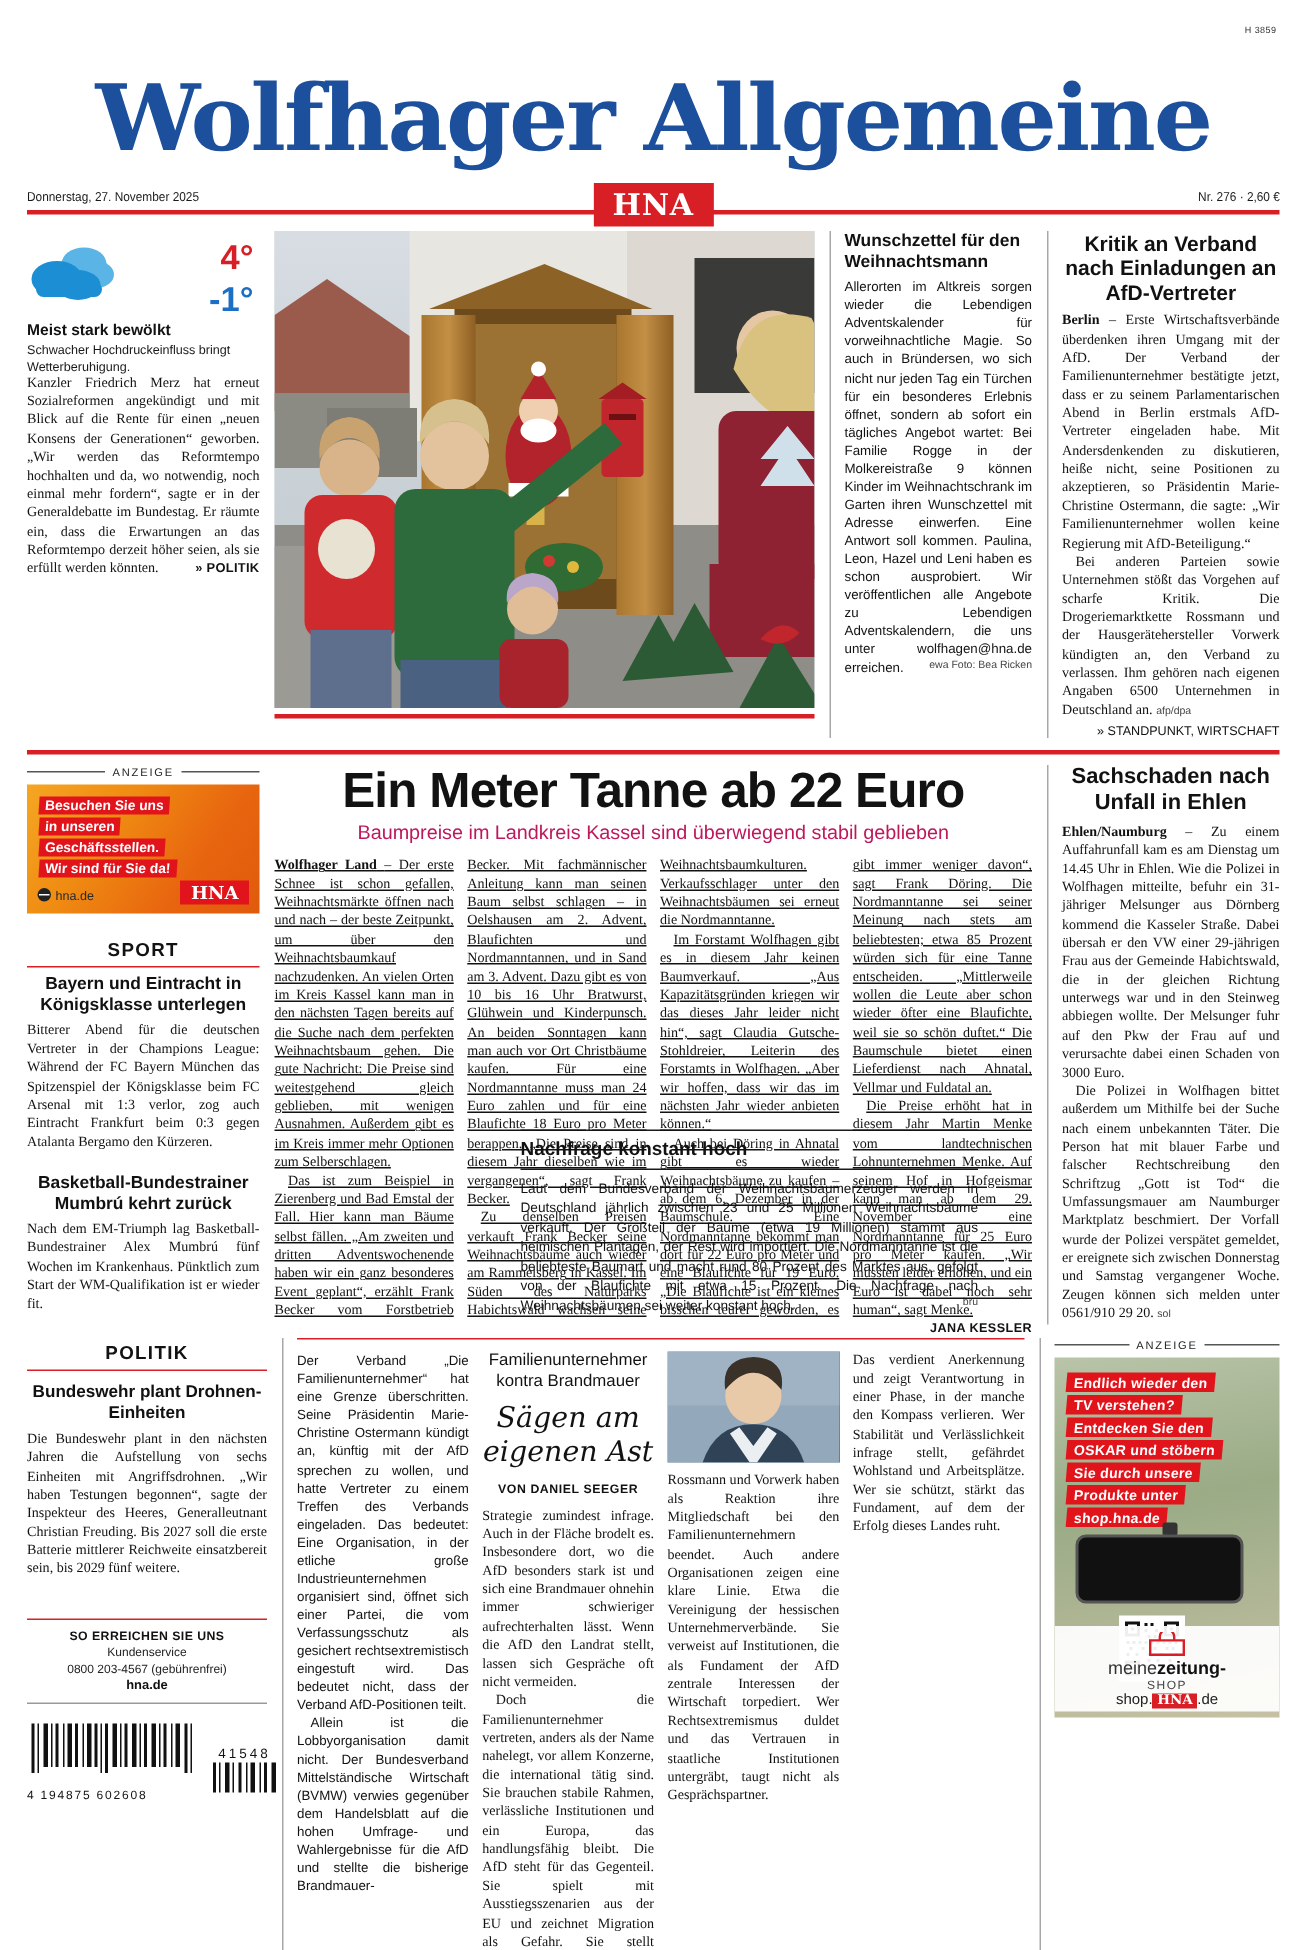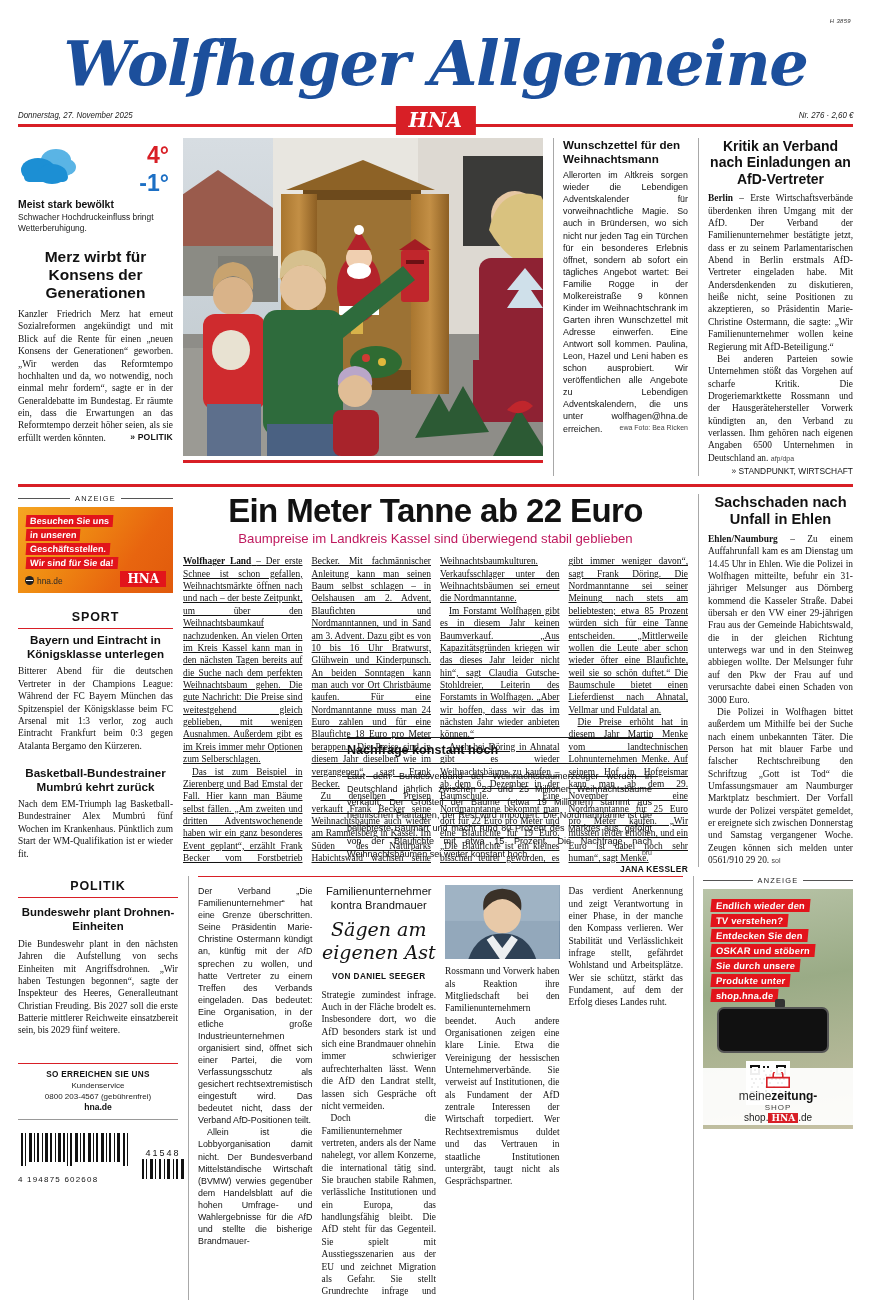--- a/index.html
+++ b/index.html
@@ -6,21 +6,21 @@
   html, body {
     width: 871px; height: 1300px;
     background: #ffffff;
     font-family: "Liberation Serif", serif;
     color: #121212;
     overflow: hidden;
   }
   .page { position: relative; width: 871px; height: 1300px; padding: 0 18px; }
 
   
-  .masthead { position: relative; padding-top: 36px; font-style: italic; }
+  .masthead { position: relative; padding-top: 52px; }
   .issn-code {
     position: absolute; right: 2px; top: 18px;
     font-family: "Liberation Sans", sans-serif;
     font-size: 6px; color: #333; letter-spacing: .3px;
   }
   .paper-title {
     text-align: center;
     font-family: "DejaVu Serif", serif;
     font-weight: 700;
     font-size: 61px;
@@ -338,21 +338,20 @@
           </svg>
         </div>
         <div class="temps">
           <div class="t-high">4°</div>
           <div class="t-low">-1°</div>
         </div>
       </div>
       <div class="w-title">Meist stark bewölkt</div>
       <div class="w-desc">Schwacher Hochdruckeinfluss bringt Wetterberuhigung.</div>
 
-      <div class="hd-sans hd-merz">Merz wirbt für Konsens der Generationen</div>
       <div class="body-serif">
         <span>Kanzler Friedrich Merz hat erneut Sozialreformen angekündigt und mit Blick auf die Rente für einen „neuen Konsens der Generationen“ geworben. „Wir werden das Reformtempo hochhalten und da, wo notwendig, noch einmal mehr fordern“, sagte er in der Generaldebatte im Bundestag. Er räumte ein, dass die Erwartungen an das Reformtempo derzeit höher seien, als sie erfüllt werden könnten.</span>
         <span class="ref">» POLITIK</span>
       </div>
     </div>
 
     <div class="col">
       <div class="photo">
         <svg viewBox="0 0 400 318" width="100%" height="318" preserveAspectRatio="xMidYMid slice" aria-hidden="true">
           <defs>

